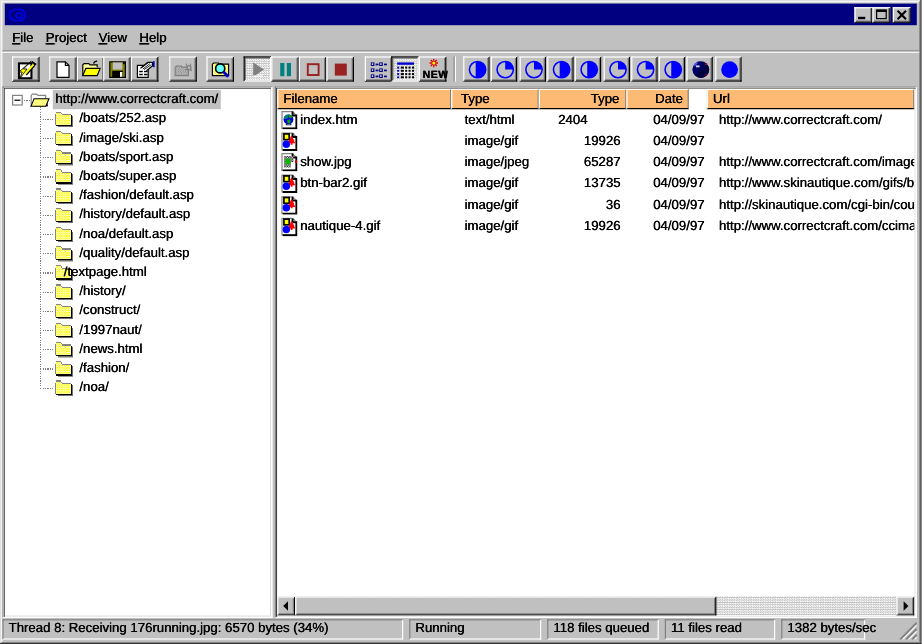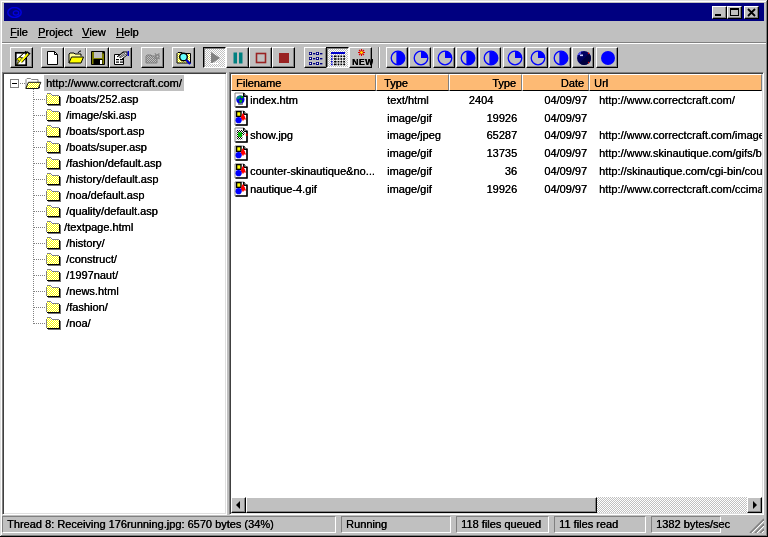--- a/index.html
+++ b/index.html
@@ -478,21 +478,21 @@
               <rect width="2" height="2" fill="#ffff00"></rect>
               <rect x="1" width="1" height="1" fill="#fff"></rect>
               <rect y="1" width="1" height="1" fill="#fff"></rect>
             </pattern>
           </defs>
           <rect x="2" y="1" width="4" height="2" fill="url(#fd)"></rect>
           <rect x="1" y="3" width="13" height="9" fill="url(#fd)"></rect>
           <path d="M1.5 12 L1.5 3.5 L2 3.5 M2 1.5 L6 1.5 M6.5 2 L6.5 3 M7 3.5 L14 3.5" fill="none" stroke="#848484"></path>
           <path d="M14.5 4 L14.5 12.5 L2 12.5" fill="none" stroke="#000"></path>
           <path d="M15.5 5 L15.5 13.5 L3 13.5" fill="none" stroke="#000" stroke-opacity="0.55"></path>
-        </svg></span><span class="abs" style="left:60px;top:0">/textpage.html</span></div>
+        </svg></span><span class="abs" style="left:49px;top:0">/textpage.html</span></div>
 <div class="treerow" style="left:0;top:161px"><span class="abs" style="left:41px;top:1px"><svg width="16" height="14" viewBox="0 0 16 14" shape-rendering="crispEdges">
           <defs>
             <pattern id="fd" width="2" height="2" patternUnits="userSpaceOnUse">
               <rect width="2" height="2" fill="#ffff00"></rect>
               <rect x="1" width="1" height="1" fill="#fff"></rect>
               <rect y="1" width="1" height="1" fill="#fff"></rect>
             </pattern>
           </defs>
           <rect x="2" y="1" width="4" height="2" fill="url(#fd)"></rect>
           <rect x="1" y="3" width="13" height="9" fill="url(#fd)"></rect>
@@ -569,35 +569,35 @@
           <path d="M1.5 12 L1.5 3.5 L2 3.5 M2 1.5 L6 1.5 M6.5 2 L6.5 3 M7 3.5 L14 3.5" fill="none" stroke="#848484"></path>
           <path d="M14.5 4 L14.5 12.5 L2 12.5" fill="none" stroke="#000"></path>
           <path d="M15.5 5 L15.5 13.5 L3 13.5" fill="none" stroke="#000" stroke-opacity="0.55"></path>
         </svg></span><span class="abs" style="left:62px;top:0">/noa/</span></div>
 </div>
 <div class="abs sunken2" style="left:229px;top:72px;width:535px;height:443px"></div>
 <div class="abs" style="left:231px;top:74px;width:531px;height:439px;overflow:hidden;background:#fff">
 <div class="hdrseg" style="left:0;width:145px;padding-left:4px">Filename</div>
     <div class="hdrseg" style="left:145px;width:73px;padding-left:7px">Type</div>
     <div class="hdrseg" style="left:218px;width:73px;text-align:right;padding-right:5px">Type</div>
-    <div class="hdrseg" style="left:291px;width:67px;text-align:right;padding-right:4px">Date</div>
+    <div class="hdrseg" style="left:291px;width:52px;text-align:right;padding-right:4px">Date</div>
     <div class="hdrseg" style="left:358px;width:173px;padding-left:4px">Url</div>
 <div class="lvrow" style="top:17.0px">
 <span class="abs" style="left:3px;top:1px"><svg width="14" height="16" viewBox="0 0 14 16">
           <path d="M1 1 L9.8 1 L13 4.2 L13 15 L1 15 Z" fill="#fff" stroke="#848484" stroke-width="1"></path>
           <path d="M9.8 1 L9.8 4.2 L13 4.2 L13 15 L1.6 15" fill="none" stroke="#000" stroke-width="1.6"></path>
           <circle cx="6.4" cy="7.6" r="4.1" fill="#0000dd"></circle>
           <path d="M3 5 A4.1 4.1 0 0 1 6.4 3.5 L6 6.5 L3.6 7.4 L2.4 6.6 Z" fill="#008080"></path>
           <path d="M6.4 3.5 A4.1 4.1 0 0 1 9.6 5.2 L8 6.8 L6.6 5.6 Z" fill="#00aa00"></path>
           <path d="M5.2 8.2 L7.4 7.4 L8.4 9 L7 11.2 L5.6 10.4 Z" fill="#00aa00"></path>
           <path d="M4.2 11.2 A4.1 4.1 0 0 0 8.8 11.2 L8.8 12.4 L4.2 12.4 Z" fill="#000"></path>
         </svg></span>
 <span class="cell" style="left:19px;width:124px">index.htm</span>
 <span class="cell" style="left:156px;width:62px">text/html</span>
-<span class="cell" style="left:216px;width:68px;text-align:center">2404</span>
+<span class="cell" style="left:234px;width:68px;text-align:left">2404</span>
 <span class="cell" style="left:291px;width:65px;text-align:right">04/09/97</span>
 <span class="cell" style="left:368px;width:163px">http://www.correctcraft.com/</span>
 </div>
 <div class="lvrow" style="top:34.7px">
 <span class="abs" style="left:3px;top:1px"><svg width="14" height="16" viewBox="0 0 14 16">
           <path d="M1 1 L9.8 1 L13 4.2 L13 15 L1 15 Z" fill="#fff" stroke="#848484" stroke-width="1"></path>
           <path d="M9.8 1 L9.8 4.2 L13 4.2 L13 15 L1.6 15" fill="none" stroke="#000" stroke-width="1.6"></path>
           <rect x="2.6" y="1.6" width="4.4" height="4.8" fill="#ffff00" stroke="#000" stroke-width="1.4"></rect>
           <path d="M9 3 L10.4 5 L9.9 5 L11.4 7.2 L10.9 7.2 L12.2 9.4 L9.8 9.4 L9.8 10.6 L8.2 10.6 L8.2 9.4 L5.8 9.4 L7.1 7.2 L6.6 7.2 L8.1 5 L7.6 5 Z" fill="#ff0000"></path>
           <circle cx="4.6" cy="10.2" r="3.1" fill="#0000ff"></circle>
@@ -628,34 +628,34 @@
 <span class="cell" style="left:368px;width:163px">http://www.correctcraft.com/image</span>
 </div>
 <div class="lvrow" style="top:70.1px">
 <span class="abs" style="left:3px;top:1px"><svg width="14" height="16" viewBox="0 0 14 16">
           <path d="M1 1 L9.8 1 L13 4.2 L13 15 L1 15 Z" fill="#fff" stroke="#848484" stroke-width="1"></path>
           <path d="M9.8 1 L9.8 4.2 L13 4.2 L13 15 L1.6 15" fill="none" stroke="#000" stroke-width="1.6"></path>
           <rect x="2.6" y="1.6" width="4.4" height="4.8" fill="#ffff00" stroke="#000" stroke-width="1.4"></rect>
           <path d="M9 3 L10.4 5 L9.9 5 L11.4 7.2 L10.9 7.2 L12.2 9.4 L9.8 9.4 L9.8 10.6 L8.2 10.6 L8.2 9.4 L5.8 9.4 L7.1 7.2 L6.6 7.2 L8.1 5 L7.6 5 Z" fill="#ff0000"></path>
           <circle cx="4.6" cy="10.2" r="3.1" fill="#0000ff"></circle>
         </svg></span>
+<span class="cell" style="left:19px;width:124px">btn-bar2.gif</span>
 <span class="cell" style="left:156px;width:62px">image/gif</span>
 <span class="cell" style="left:218px;width:68px;text-align:right">13735</span>
 <span class="cell" style="left:291px;width:65px;text-align:right">04/09/97</span>
 <span class="cell" style="left:368px;width:163px">http://www.skinautique.com/gifs/b</span>
 </div>
 <div class="lvrow" style="top:87.8px">
 <span class="abs" style="left:3px;top:1px"><svg width="14" height="16" viewBox="0 0 14 16">
           <path d="M1 1 L9.8 1 L13 4.2 L13 15 L1 15 Z" fill="#fff" stroke="#848484" stroke-width="1"></path>
           <path d="M9.8 1 L9.8 4.2 L13 4.2 L13 15 L1.6 15" fill="none" stroke="#000" stroke-width="1.6"></path>
           <rect x="2.6" y="1.6" width="4.4" height="4.8" fill="#ffff00" stroke="#000" stroke-width="1.4"></rect>
           <path d="M9 3 L10.4 5 L9.9 5 L11.4 7.2 L10.9 7.2 L12.2 9.4 L9.8 9.4 L9.8 10.6 L8.2 10.6 L8.2 9.4 L5.8 9.4 L7.1 7.2 L6.6 7.2 L8.1 5 L7.6 5 Z" fill="#ff0000"></path>
           <circle cx="4.6" cy="10.2" r="3.1" fill="#0000ff"></circle>
         </svg></span>
-<span class="cell" style="left:19px;width:124px">counter-skinautique&amp;no...</span>
 <span class="cell" style="left:156px;width:62px">image/gif</span>
 <span class="cell" style="left:218px;width:68px;text-align:right">36</span>
 <span class="cell" style="left:291px;width:65px;text-align:right">04/09/97</span>
 <span class="cell" style="left:368px;width:163px">http://skinautique.com/cgi-bin/cou</span>
 </div>
 <div class="lvrow" style="top:105.5px">
 <span class="abs" style="left:3px;top:1px"><svg width="14" height="16" viewBox="0 0 14 16">
           <path d="M1 1 L9.8 1 L13 4.2 L13 15 L1 15 Z" fill="#fff" stroke="#848484" stroke-width="1"></path>
           <path d="M9.8 1 L9.8 4.2 L13 4.2 L13 15 L1.6 15" fill="none" stroke="#000" stroke-width="1.6"></path>
           <rect x="2.6" y="1.6" width="4.4" height="4.8" fill="#ffff00" stroke="#000" stroke-width="1.4"></rect>

